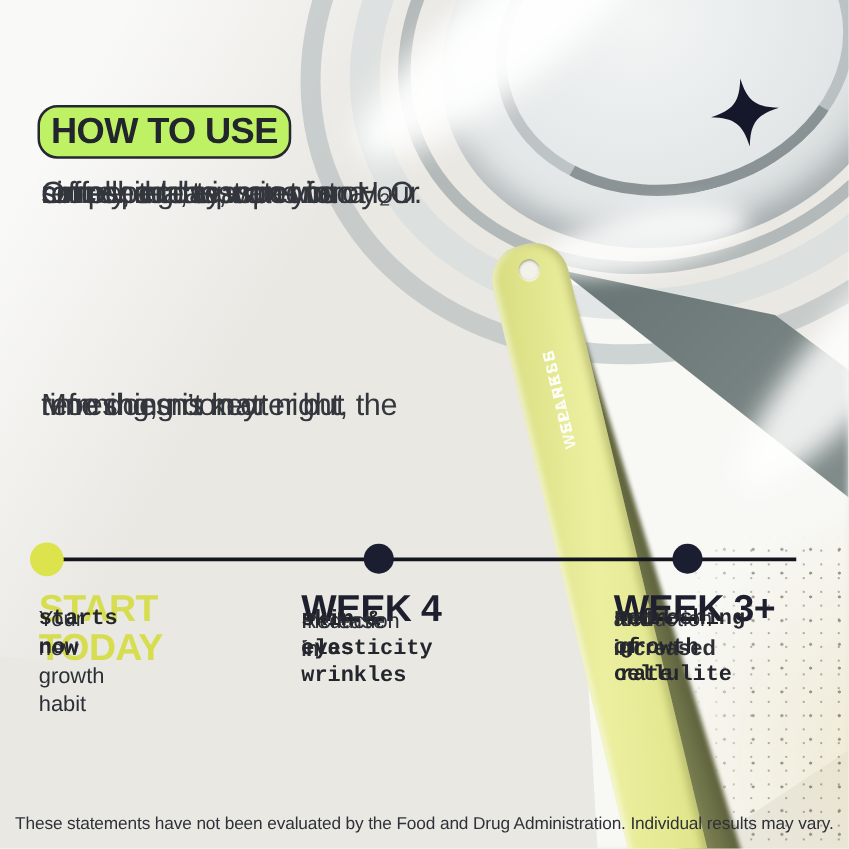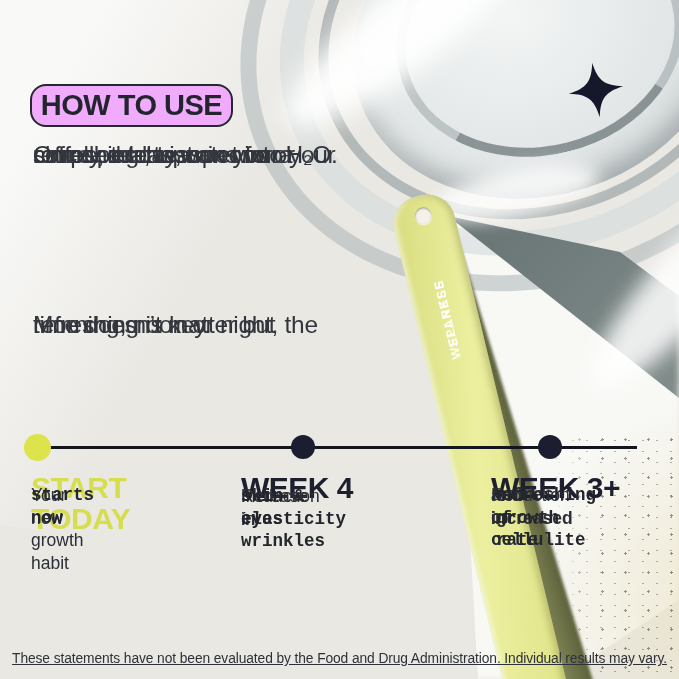--- a/index.html
+++ b/index.html
@@ -92,21 +92,21 @@
     position:static;writing-mode:vertical-rl;transform:rotate(180deg);
     font-size:12.5px;font-weight:bold;letter-spacing:1.5px;
     color:rgba(255,255,255,.85);
   }
   
   .sparkle{left:568px;top:60px;width:56px;height:60px;transform:rotate(-8deg);}
 
   
   .badge{
     left:30px;top:84px;width:203px;height:43px;
-    background:#f0abfc;border:2px solid #26282f;border-radius:16px;
+    background:#bef264;border:2px solid #26282f;border-radius:16px;
     display:flex;align-items:center;justify-content:center;
   }
   .badge span{position:static;font-size:29px;font-weight:bold;color:#23252e;letter-spacing:-0.5px;}
   .intro{left:33px;top:138px;}
   .timing{left:33px;top:308px;}
   .para span{position:static;display:block;white-space:nowrap;
     font-size:24.5px;line-height:33.5px;color:#33363d;letter-spacing:-0.3px;}
   
   .tl-line{left:37px;top:446px;width:600px;height:3px;background:#14161f;}
   .dot{border-radius:50%;}
@@ -125,21 +125,21 @@
     font-size:17.5px;line-height:22.5px;color:#2c2f36;}
   .col2 .col-body{margin-top:13px;}
   .col-body .lead{position:static;display:block;font-weight:normal;}
   .col-body .strong{position:static;font-weight:bold;color:#24262d;font-family:Liberation Mono, monospace;}
   .col-body .blockstrong{display:block;}
   .gap{margin-top:10px;}
   .tail .strong{display:inline;}
   .tail span{position:static;font-weight:bold;}
   .disclaimer{
     left:0;top:651px;width:679px;text-align:center;
-    font-size:13.8px;color:#2e3137;letter-spacing:-0.1px;text-decoration:underline;
+    font-size:13.8px;color:#2e3137;letter-spacing:-0.1px;
   }
 </style>
 </head>
 <body>
 
 <div id="canvas">
 
   <div class="paper-light-wedge"></div>
   <div class="white-triangle"></div>
 

